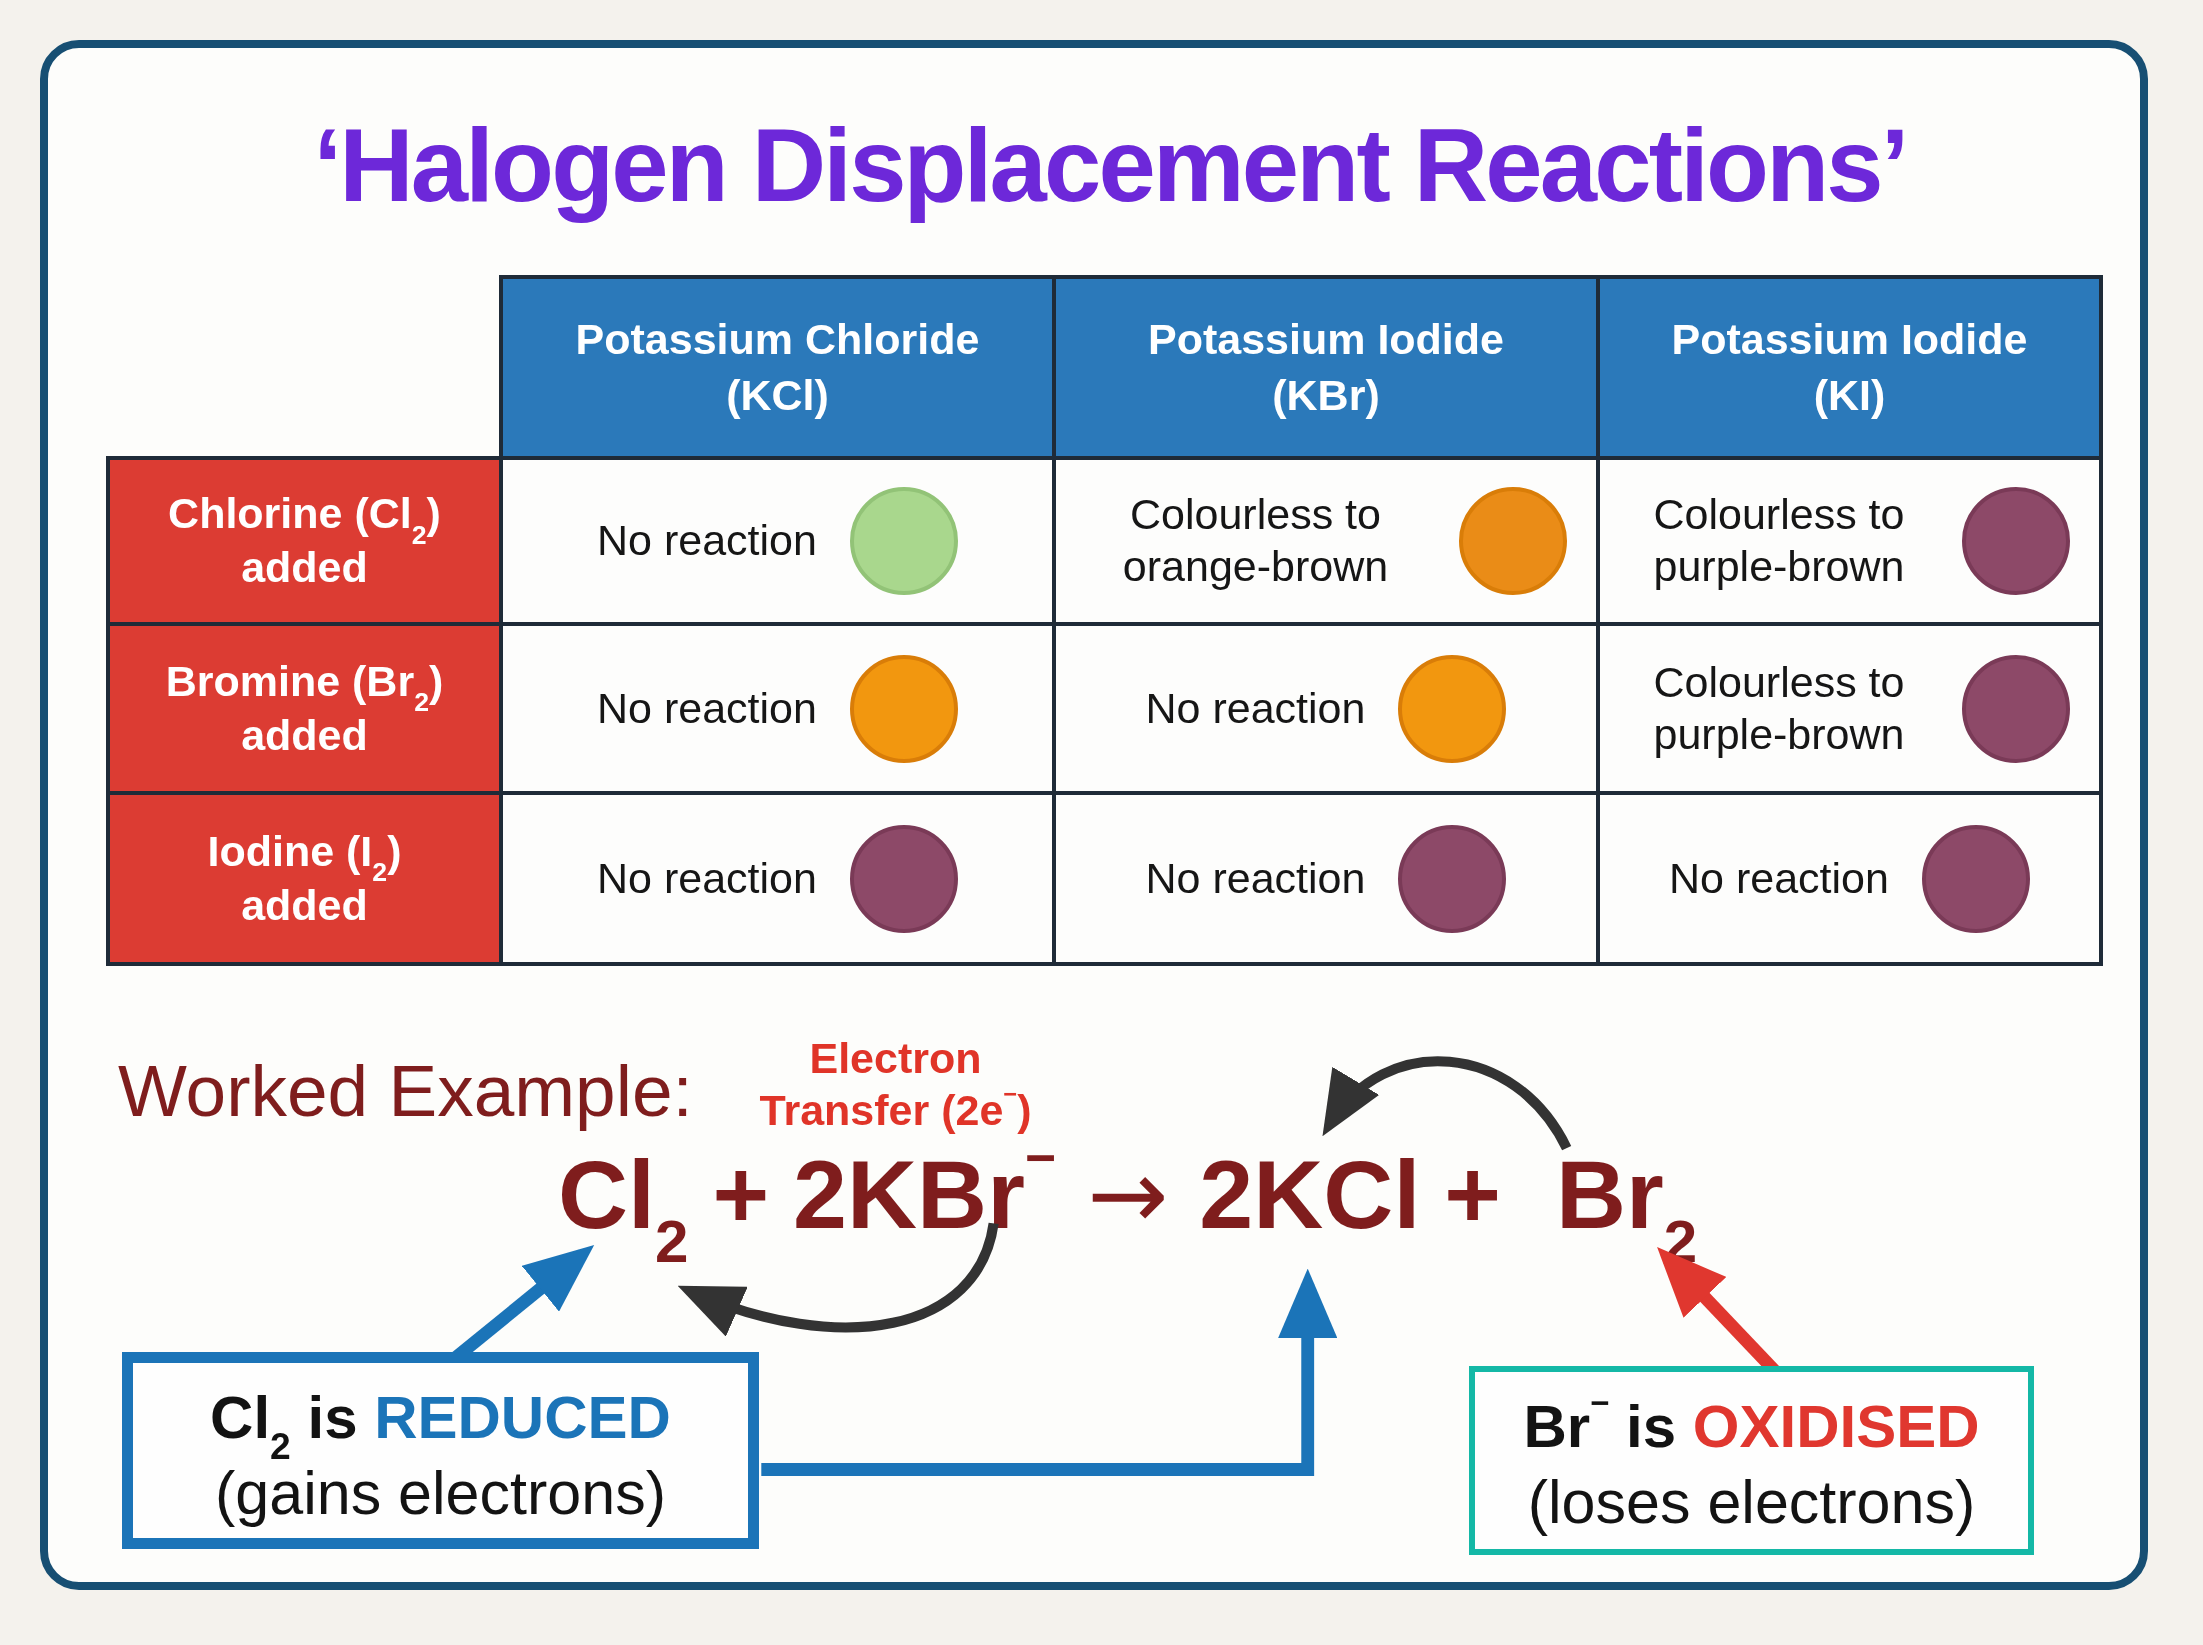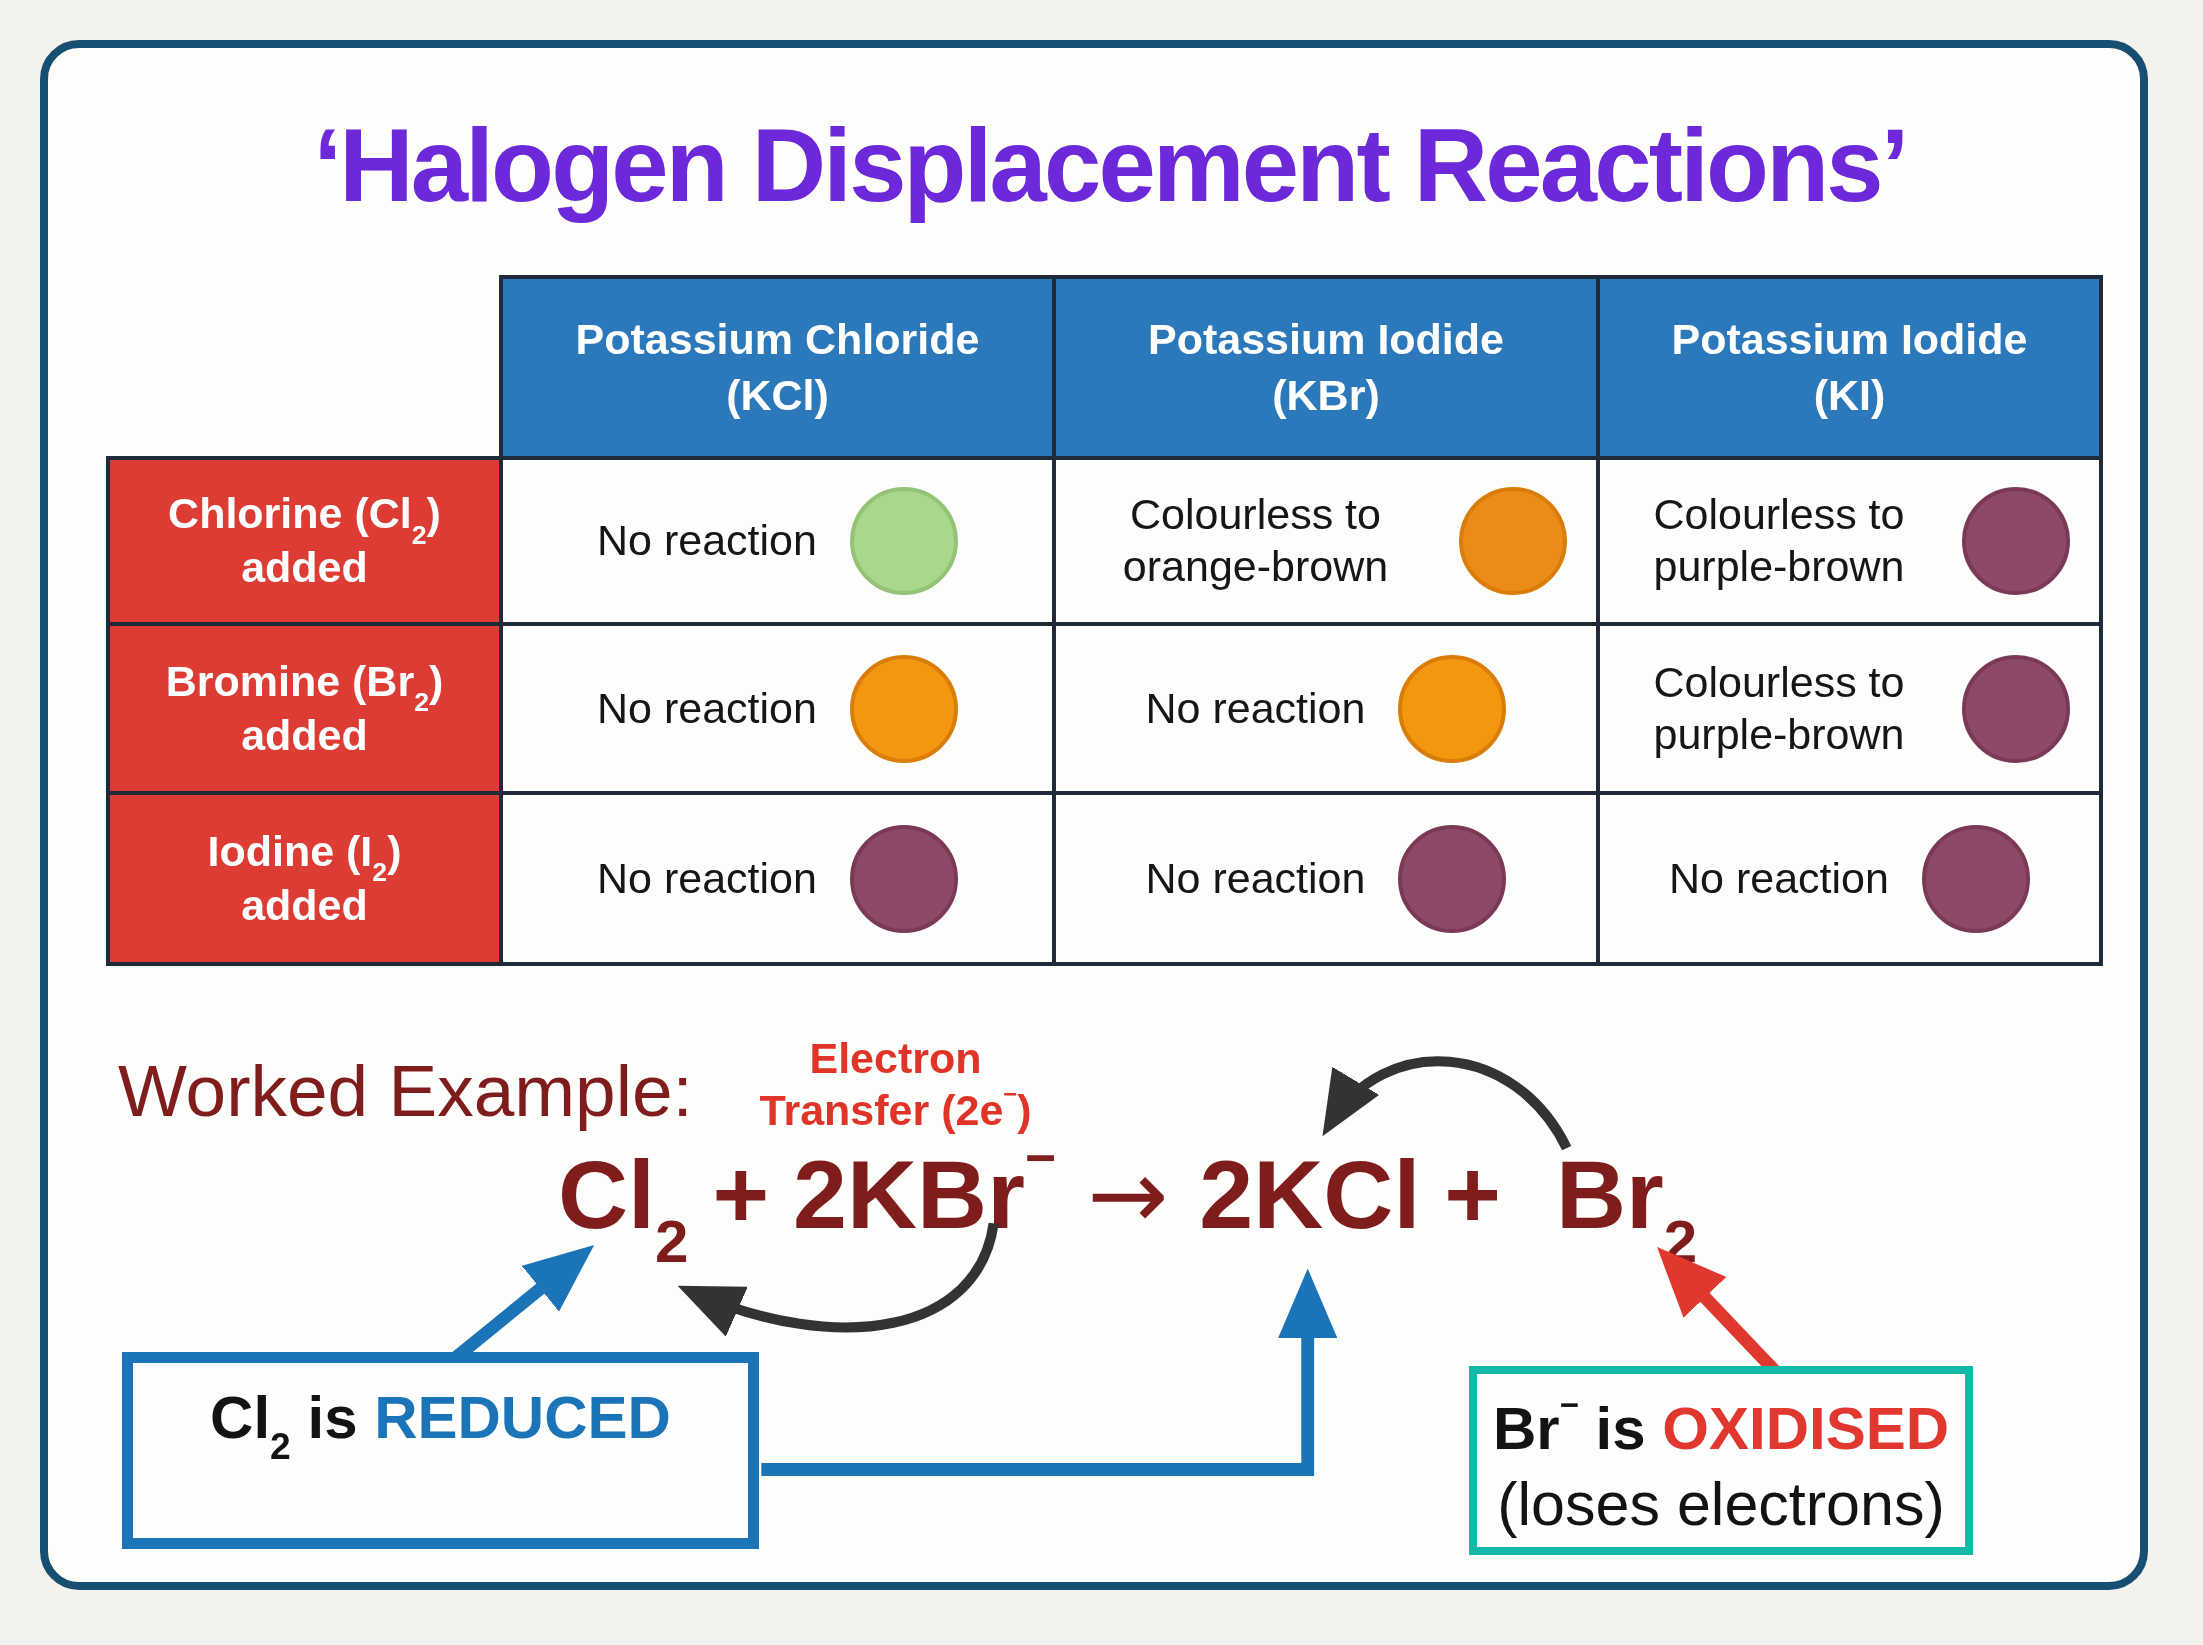--- a/index.html
+++ b/index.html
@@ -35,21 +35,21 @@
   .equation .plus{margin:0 24px;}
   .equation .gap{margin-left:31px;}
   .eq-arrow{font-family:"DejaVu Sans",sans-serif;margin:0 31px;font-weight:normal;}
 
   
   .callout{position:absolute;background:#fefefe;box-sizing:border-box;text-align:center;}
   .callout .l1{font-size:60px;font-weight:bold;color:#131313;margin-top:16.5px;line-height:1.25;}
   .callout .l2{font-size:61px;color:#131313;line-height:1.25;}
   #reduced-box{left:122px;top:1352px;width:637px;height:197px;border:11px solid #1b74b8;}
   #reduced-box .kw{color:#1b74b8;}
-  #oxidised-box{left:1469px;top:1366px;width:504px;height:189px;border:8px solid #14b8a6;}
+  #oxidised-box{left:1469px;top:1366px;width:565px;height:189px;border:6px solid #14b8a6;}
   #oxidised-box .kw{color:#e0372f;}
 
   svg.overlay{position:absolute;left:0;top:0;pointer-events:none;}
 </style>
 </head>
 <body>
 
 <div id="stage">
 
   <div class="card"></div>
@@ -184,20 +184,21 @@
     <path d="M 1706 1250 C 1650 1134 1508 1124 1448 1224" fill="none" stroke="#333333" stroke-width="11" marker-end="url(#headBlack)"></path>
     <line x1="494" y1="1480" x2="634" y2="1366" stroke="#1b74b8" stroke-width="14" marker-end="url(#headBlue)"></line>
     <path d="M 829 1600 L 1424 1600 L 1424 1398" fill="none" stroke="#1b74b8" stroke-width="14" marker-end="url(#headBlue)"></path>
     <line x1="1936" y1="1496" x2="1816" y2="1370" stroke="#e0372f" stroke-width="14" marker-end="url(#headRed)"></line>
   </svg>
 
   <div class="callout" id="reduced-box">
     <div class="l1">
       <span>Cl</span><sub class="s">2</sub><span> is </span><span class="kw">REDUCED</span>
     </div>
+    <div class="l2">(gains electrons)</div>
   </div>
 
   <div class="callout" id="oxidised-box">
     <div class="l1">
       <span>Br</span><sup class="s">−</sup><span> is </span><span class="kw">OXIDISED</span>
     </div>
     <div class="l2">(loses electrons)</div>
   </div>
 
 </div>

